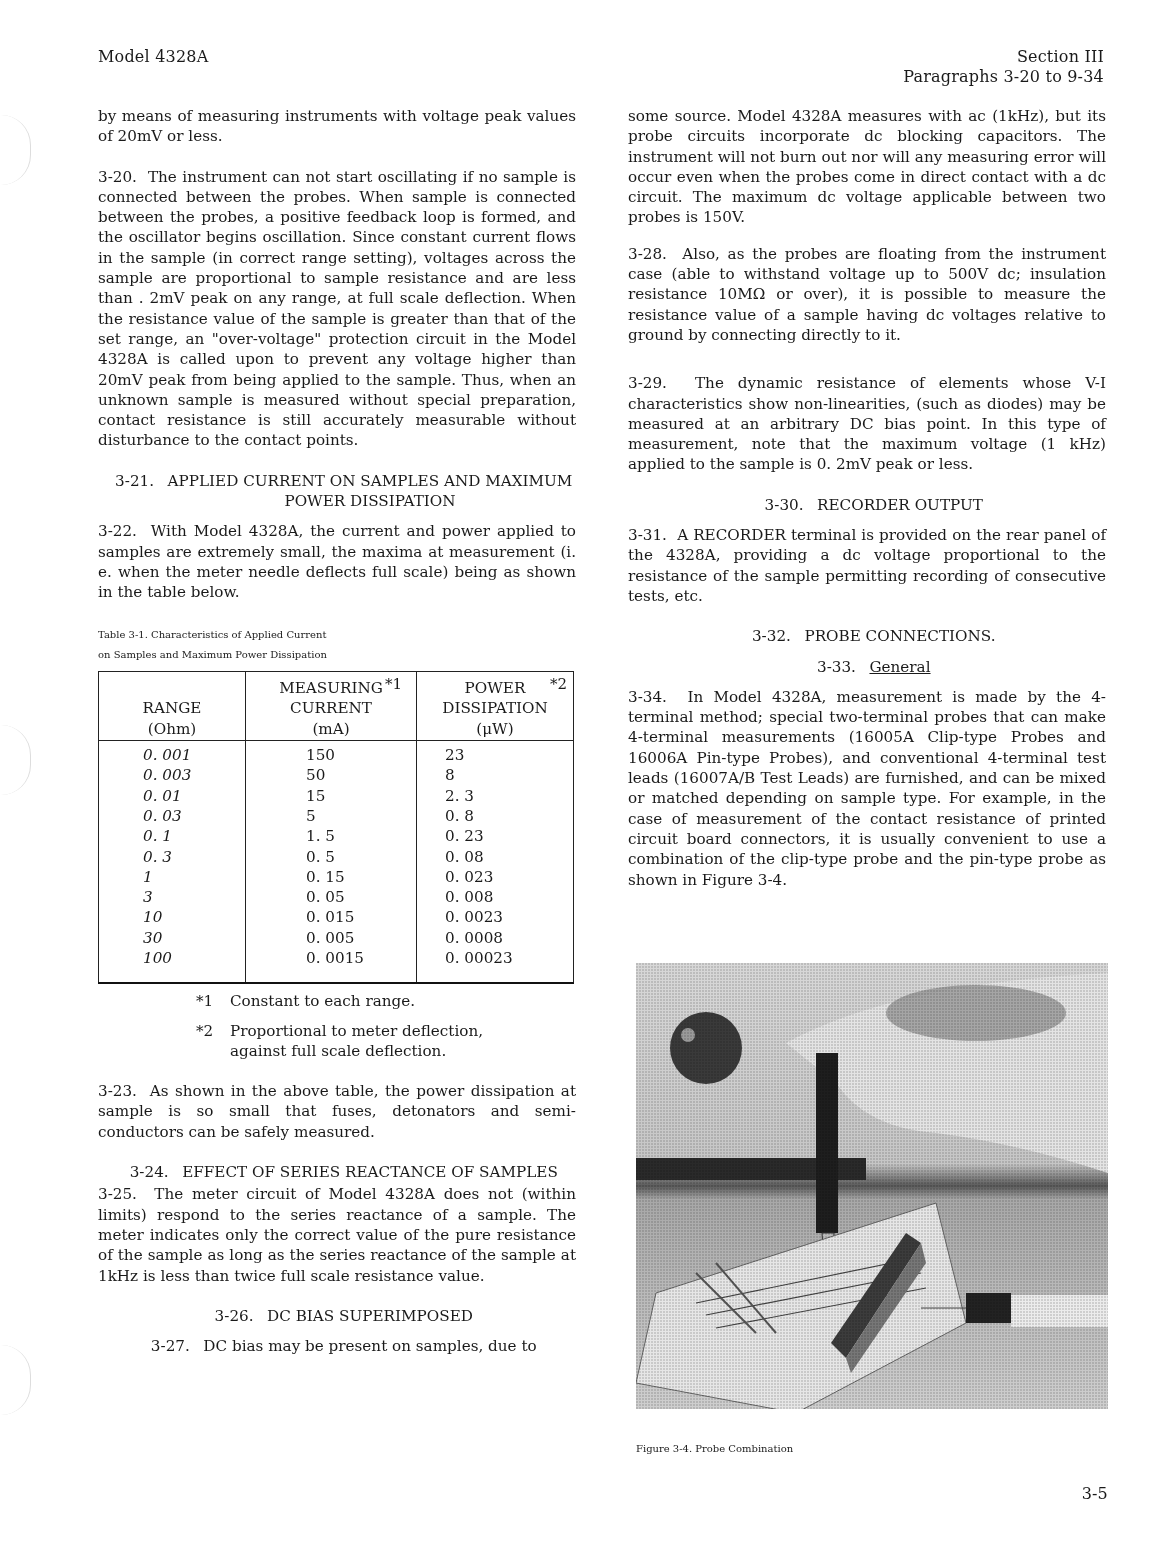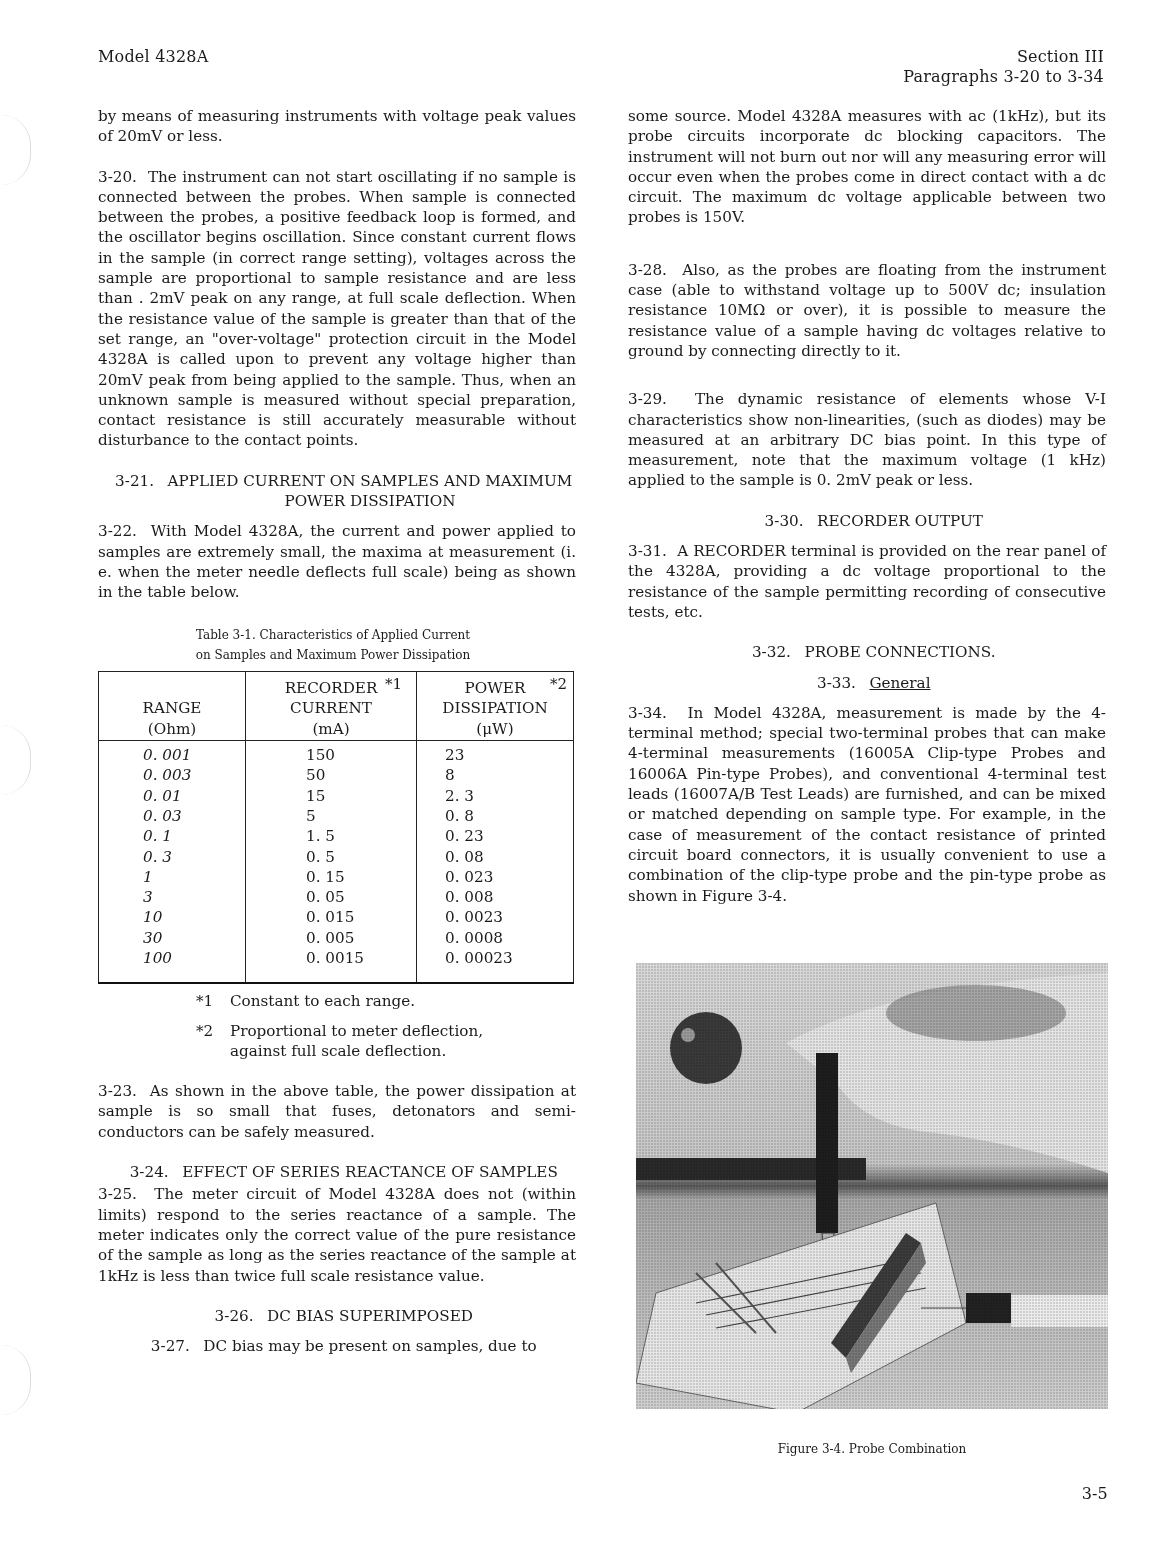--- a/index.html
+++ b/index.html
@@ -6,21 +6,21 @@
   body {
     width:1176px; height:1544px; background:#ffffff; position:relative; overflow:hidden;
     font-family: "DejaVu Serif", "Liberation Serif", serif; color:#1a1a1a;
   }
   .abs { position:absolute; }
   .hdr { font-size:16px; line-height:20px; letter-spacing:0.2px; }
   .col { position:absolute; width:478px; font-size:15.2px; line-height:20.3px; text-align:justify; }
   .col p { margin:0; }
   .heading { margin:0; padding-left:66px; text-indent:-66px; text-align:center; }
   .num { display:inline-block; width:66px; text-indent:0; }
-  .caption { text-align:center; font-size:12px; line-height:20.3px; }
+  .caption { text-align:left; font-size:10px; line-height:20.3px; }
   table.specs { border-collapse:collapse; font-size:15.2px; line-height:20.3px; }
   table.specs td, table.specs th { border-left:1.5px solid #222; border-right:1.5px solid #222; font-weight:normal; padding:0; }
   table.specs { border:1.5px solid #222; border-bottom:2.5px solid #111; }
   table.specs thead th { border-bottom:1.5px solid #222; vertical-align:bottom; text-align:center; position:relative; padding:6px 0 1px 0; }
   table.specs sup { position:absolute; top:2px; right:14px; font-size:15px; }
   table.specs tbody td { vertical-align:top; }
   .cell-lines div { height:20.3px; }
   .notes { font-size:15.2px; line-height:20.3px; }
   .photo { position:absolute; left:636px; top:963px; width:472px; height:446px; overflow:hidden; background:#cfcfcf; }
   .underline { text-decoration:underline; }
@@ -28,21 +28,21 @@
 </style>
 </head>
 <body>
 
 <div class="margin-mark" style="top:115px;height:70px;"></div>
 <div class="margin-mark" style="top:725px;height:70px;"></div>
 <div class="margin-mark" style="top:1345px;height:70px;"></div>
 
 <div class="abs hdr" style="left:98px; top:47px;">Model 4328A</div>
 <div class="abs hdr" style="right:72px; top:47px; text-align:right;">Section III</div>
-<div class="abs hdr" style="right:72px; top:67px; text-align:right;">Paragraphs 3-20 to 3-34</div>
+<div class="abs hdr" style="right:72px; top:67px; text-align:right;">Paragraphs 3-20 to 9-34</div>
 
 <div class="col" style="left:98px; top:106px;">
   <p>by means of measuring instruments with voltage peak values of 20mV or less.</p>
 
   <p style="margin-top:20px;">
     <span>3-20.</span>&nbsp;
     <span>The instrument can not start oscillating if no sample is connected between the probes. When sample is connected between the probes, a positive feedback loop is formed, and the oscillator begins oscillation. Since constant current flows in the sample (in correct range setting), voltages across the sample are proportional to sample resistance and are less than . 2mV peak on any range, at full scale deflection. When the resistance value of the sample is greater than that of the set range, an "over-voltage" protection circuit in the Model 4328A is called upon to prevent any voltage higher than 20mV peak from being applied to the sample. Thus, when an unknown sample is measured without special preparation, contact resistance is still accurately measurable without disturbance to the contact points.</span>
   </p>
 
   <p class="heading" style="margin-top:20px;">
@@ -61,21 +61,21 @@
 
   <table class="specs" style="margin-top:6px; width:476px;">
     <thead>
       <tr>
         <th style="width:146px;">
           <div>RANGE</div>
           <div>(Ohm)</div>
         </th>
         <th style="width:170px;">
           <sup>*1</sup>
-          <div>RECORDER</div>
+          <div>MEASURING</div>
           <div>CURRENT</div>
           <div>(mA)</div>
         </th>
         <th style="width:156px;">
           <sup style="right:6px;">*2</sup>
           <div>POWER</div>
           <div>DISSIPATION</div>
           <div>(μW)</div>
         </th>
       </tr>
@@ -164,21 +164,21 @@
   </p>
 
   <p class="heading" style="margin-top:10px;">
     <span class="num">3-27.</span><span>DC bias may be present on samples, due to</span>
   </p>
 </div>
 
 <div class="col" style="left:628px; top:106px;">
   <p>some source. Model 4328A measures with ac (1kHz), but its probe circuits incorporate dc blocking capacitors. The instrument will not burn out nor will any measuring error will occur even when the probes come in direct contact with a dc circuit. The maximum dc voltage applicable between two probes is 150V.</p>
 
-  <p style="margin-top:32px;">
+  <p style="margin-top:16px;">
     <span>3-28.</span>&nbsp;
     <span>Also, as the probes are floating from the instrument case (able to withstand voltage up to 500V dc; insulation resistance 10MΩ or over), it is possible to measure the resistance value of a sample having dc voltages relative to ground by connecting directly to it.</span>
   </p>
 
   <p style="margin-top:28px;">
     <span>3-29.</span>&nbsp;
     <span>The dynamic resistance of elements whose V-I characteristics show non-linearities, (such as diodes) may be measured at an arbitrary DC bias point. In this type of measurement, note that the maximum voltage (1 kHz) applied to the sample is 0. 2mV peak or less.</span>
   </p>
 
   <p class="heading" style="margin-top:20px;">

